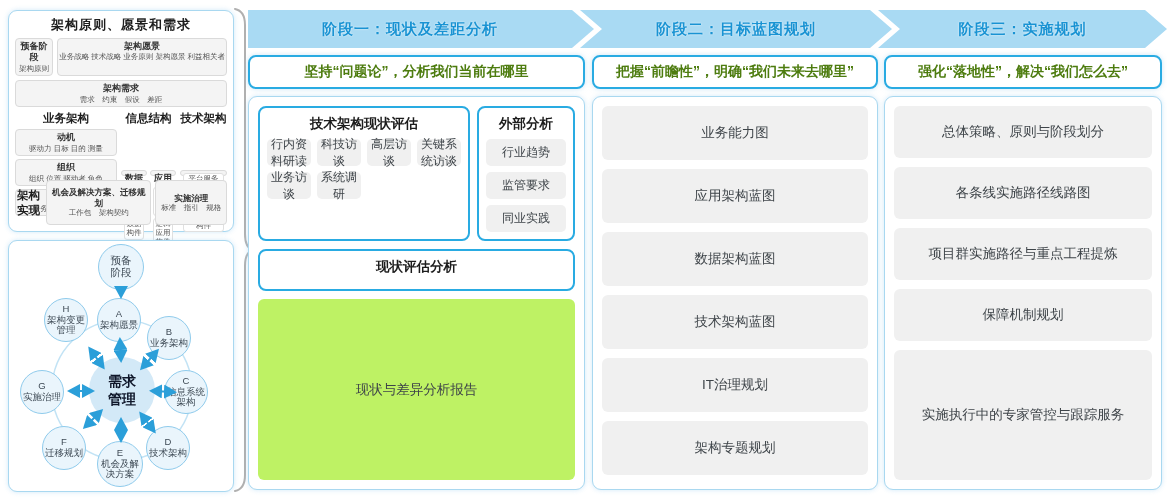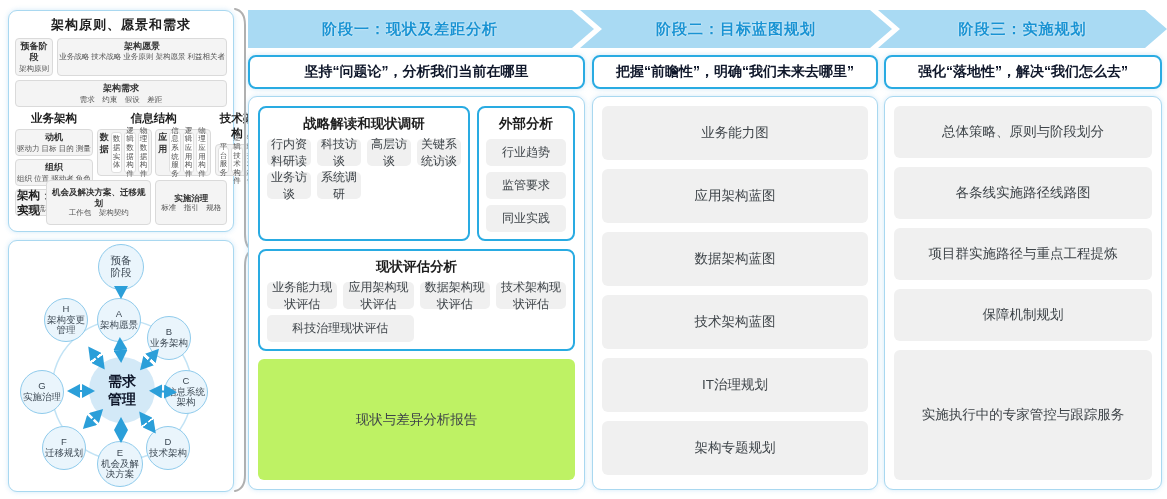--- a/index.html
+++ b/index.html
@@ -20,21 +20,21 @@
   .lt-row1 { display:flex; gap:4px; }
   .lt-pre { width:52px; }
   .lt-vis { flex:1; }
   .lt-sections { display:flex; gap:4px; flex:1; min-height:0; }
   .sec { display:flex; flex-direction:column; gap:3px; min-height:0; }
   .sec-title { font-weight:bold; font-size:11.5px; color:#1d1d1d; text-align:center; }
   .sec-biz { width:102px; }
   .sec-info { flex:1; }
   .sec-tech { width:47px; }
   .info-cols { display:flex; gap:3px; flex:1; min-height:0; }
-  .info-col, .tech-col { flex:1; display:flex; gap:2px; padding:2px; min-height:0; }
+  .info-col, .tech-col { flex:1; display:flex; flex-direction:column; gap:2px; padding:2px; min-height:0;margin-top:41px; }
   .w-cell { background:#fff; border:1px solid #E0E0E0; border-radius:3px; font-size:7.5px;
             color:#555; display:flex; align-items:center; justify-content:center;
             text-align:center; line-height:1.15; flex:1; padding:1px; }
   .lt-impl { display:flex; gap:4px; height:45px; align-items:stretch; }
   .impl-label { width:27px; font-weight:bold; font-size:11.5px; color:#1d1d1d;
                 display:flex; align-items:center; text-align:center; line-height:1.3; }
   .impl-b1 { flex:1.5; display:flex; flex-direction:column; justify-content:center; }
   .impl-b2 { flex:1; display:flex; flex-direction:column; justify-content:center; }
   .impl-b1 .g-title, .impl-b2 .g-title { font-size:8.5px; white-space:normal; line-height:1.2; }
 
@@ -57,21 +57,21 @@
 
   
   .band { position:absolute; top:10px; height:38px; background:#A9DAF3;
           display:flex; align-items:center; justify-content:center;
           font-weight:bold; font-size:15px; color:#1993D3; letter-spacing:1px;
           text-shadow:0 0 2px rgba(255,255,255,.9); }
   .band-first { clip-path:polygon(0 0, calc(100% - 22px) 0, 100% 50%, calc(100% - 22px) 100%, 0 100%); padding-right:22px; }
   .band-mid   { clip-path:polygon(0 0, calc(100% - 22px) 0, 100% 50%, calc(100% - 22px) 100%, 0 100%, 22px 50%); }
   .subtitle { position:absolute; top:55px; height:34px; background:#fff; border:2px solid #29ABE2;
               border-radius:8px; display:flex; align-items:center; justify-content:center;
-              font-weight:bold; font-size:14px; color:#0f172a; box-shadow:0 0 5px rgba(150,205,240,.5); }
+              font-weight:bold; font-size:14px; color:#4d7c0f; box-shadow:0 0 5px rgba(150,205,240,.5); }
   .col { position:absolute; top:96px; height:394px; padding:9px; display:flex; flex-direction:column; }
   .bluebox { border:2px solid #29ABE2; border-radius:8px; padding:7px; background:#fff; }
   .bluebox-title { font-weight:bold; font-size:13.5px; color:#1d1d1d; text-align:center; margin-bottom:6px; }
   .cell { background:#F0F0F0; border-radius:5px; display:flex; align-items:center; justify-content:center;
           text-align:center; font-size:12px; color:#3E4449; height:27px; }
   .grid2 { display:grid; grid-template-columns:1fr 1fr 1fr 1fr; gap:6px; }
   .span2 { grid-column:1 / span 2; }
   .p1-toprow { display:flex; gap:7px; }
   .p1-survey { flex:1; }
   .p1-external { width:98px; }
@@ -244,48 +244,41 @@
   <div class="subtitle" style="left:592px;width:286px;">
     <span>把握“前瞻性”，明确“我们未来去哪里”</span>
   </div>
   <div class="subtitle" style="left:884px;width:278px;">
     <span>强化“落地性”，解决“我们怎么去”</span>
   </div>
 
   <div class="panel col" style="left:248px;width:337px;">
     <div class="p1-toprow">
       <div class="bluebox p1-survey">
-        <div class="bluebox-title">战略解读和现状调研</div>
+        <div class="bluebox-title">技术架构现状评估</div>
         <div class="grid2">
           <div class="cell">行内资料研读</div>
           <div class="cell">科技访谈</div>
           <div class="cell">高层访谈</div>
           <div class="cell">关键系统访谈</div>
           <div class="cell">业务访谈</div>
           <div class="cell">系统调研</div>
         </div>
       </div>
       <div class="bluebox p1-external">
         <div class="bluebox-title">外部分析</div>
         <div class="cells">
           <div class="cell">行业趋势</div>
           <div class="cell">监管要求</div>
           <div class="cell">同业实践</div>
         </div>
       </div>
     </div>
     <div class="bluebox p1-assess">
       <div class="bluebox-title">现状评估分析</div>
-      <div class="grid2">
-        <div class="cell">业务能力现状评估</div>
-        <div class="cell">应用架构现状评估</div>
-        <div class="cell">数据架构现状评估</div>
-        <div class="cell">技术架构现状评估</div>
-        <div class="cell span2">科技治理现状评估</div>
-      </div>
     </div>
     <div class="report">
       <span>现状与差异分析报告</span>
     </div>
   </div>
 
   <div class="panel col stack p3" style="left:884px;width:278px;">
     <div class="cell">总体策略、原则与阶段划分</div>
     <div class="cell">各条线实施路径线路图</div>
     <div class="cell">项目群实施路径与重点工程提炼</div>

